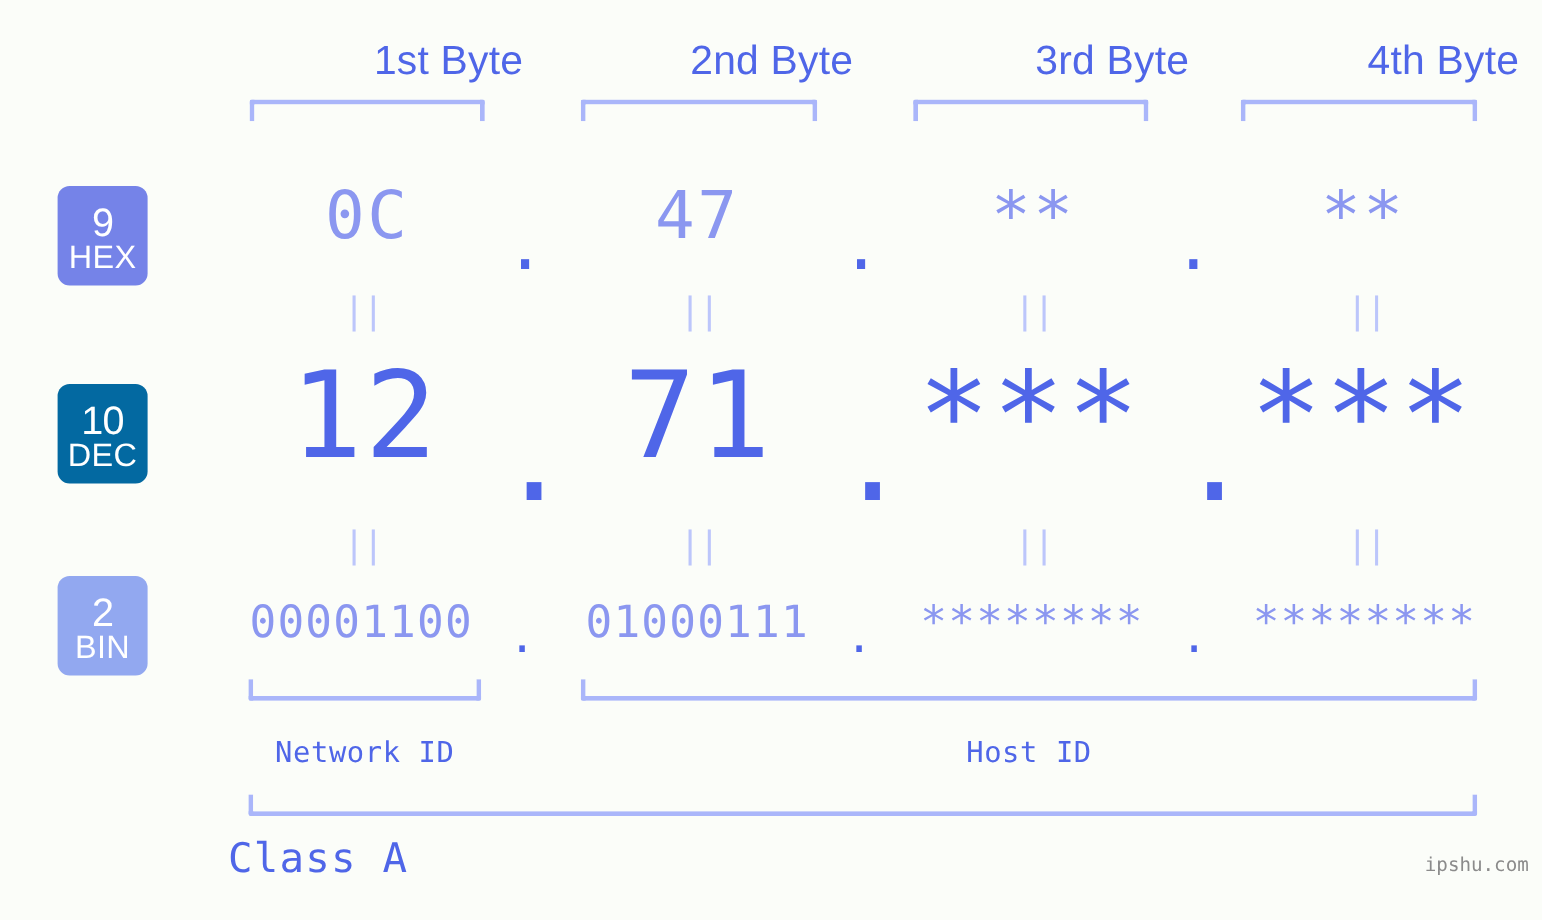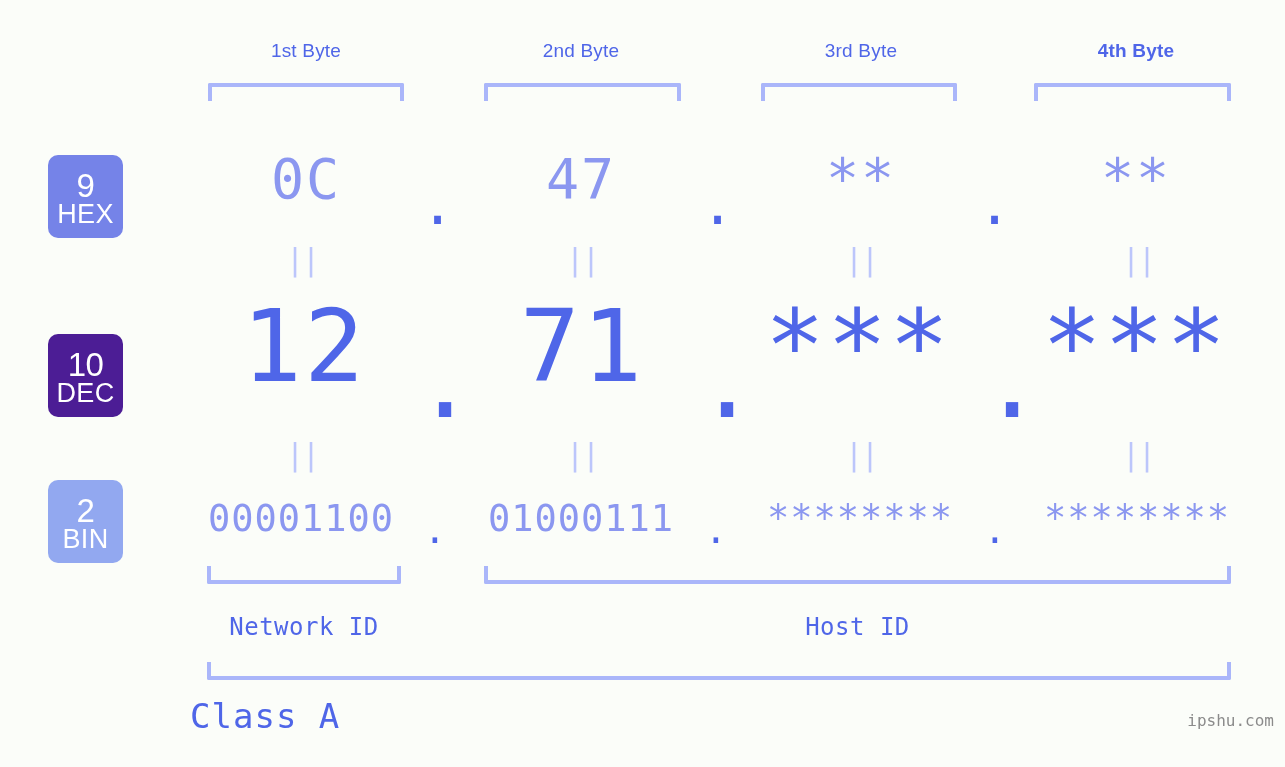--- a/index.html
+++ b/index.html
@@ -19,23 +19,23 @@
     position: relative;
     width: 1285px;
     height: 767px;
   }
 
   
   .byte-label {
     position: absolute;
     top: 31px;
     width: 260px;
-    text-align: center;
+    text-align: right;
     font-family: "Liberation Sans", sans-serif;
-    font-size: 19px;
+    font-size: 34px;
     font-weight: 400;
     color: #4f66e8;
     letter-spacing: 0.2px;
     line-height: 40px;
   }
 
   
   .bracket-top {
     position: absolute;
     height: 18px;
@@ -77,21 +77,21 @@
     font-weight: 400;
     letter-spacing: -0.5px;
   }
   .badge .nm {
     font-size: 27px;
     line-height: 24px;
     font-weight: 400;
     letter-spacing: 0.3px;
   }
   .badge-hex { top: 155px; background: #7583e8; }
-  .badge-dec { top: 334px; background: #4c1d95; }
+  .badge-dec { top: 320px; background: #0369a1; }
   .badge-bin { top: 480px; background: #92a8f0; }
 
   
   .cell {
     position: absolute;
     width: 260px;
     text-align: center;
     font-family: "DejaVu Sans Mono", "Liberation Mono", monospace;
   }
 
@@ -203,21 +203,21 @@
   }
 </style>
 </head>
 <body>
 
 <div id="page">
 
   <div class="byte-label" style="left:176px;">1st Byte</div>
   <div class="byte-label" style="left:451px;">2nd Byte</div>
   <div class="byte-label" style="left:731px;">3rd Byte</div>
-  <div class="byte-label" style="left:1006px;font-weight:bold;">4th Byte</div>
+  <div class="byte-label" style="left:1006px;">4th Byte</div>
 
   <div class="bracket-top" style="left:208px; top:83px;  width:196px;"></div>
   <div class="bracket-top" style="left:484px; top:83px;  width:197px;"></div>
   <div class="bracket-top" style="left:761px; top:83px;  width:196px;"></div>
   <div class="bracket-top" style="left:1034px;top:83px;  width:197px;"></div>
 
   <div class="badge badge-hex">
     <span class="num">9</span>
     <span class="nm">HEX</span>
   </div>

